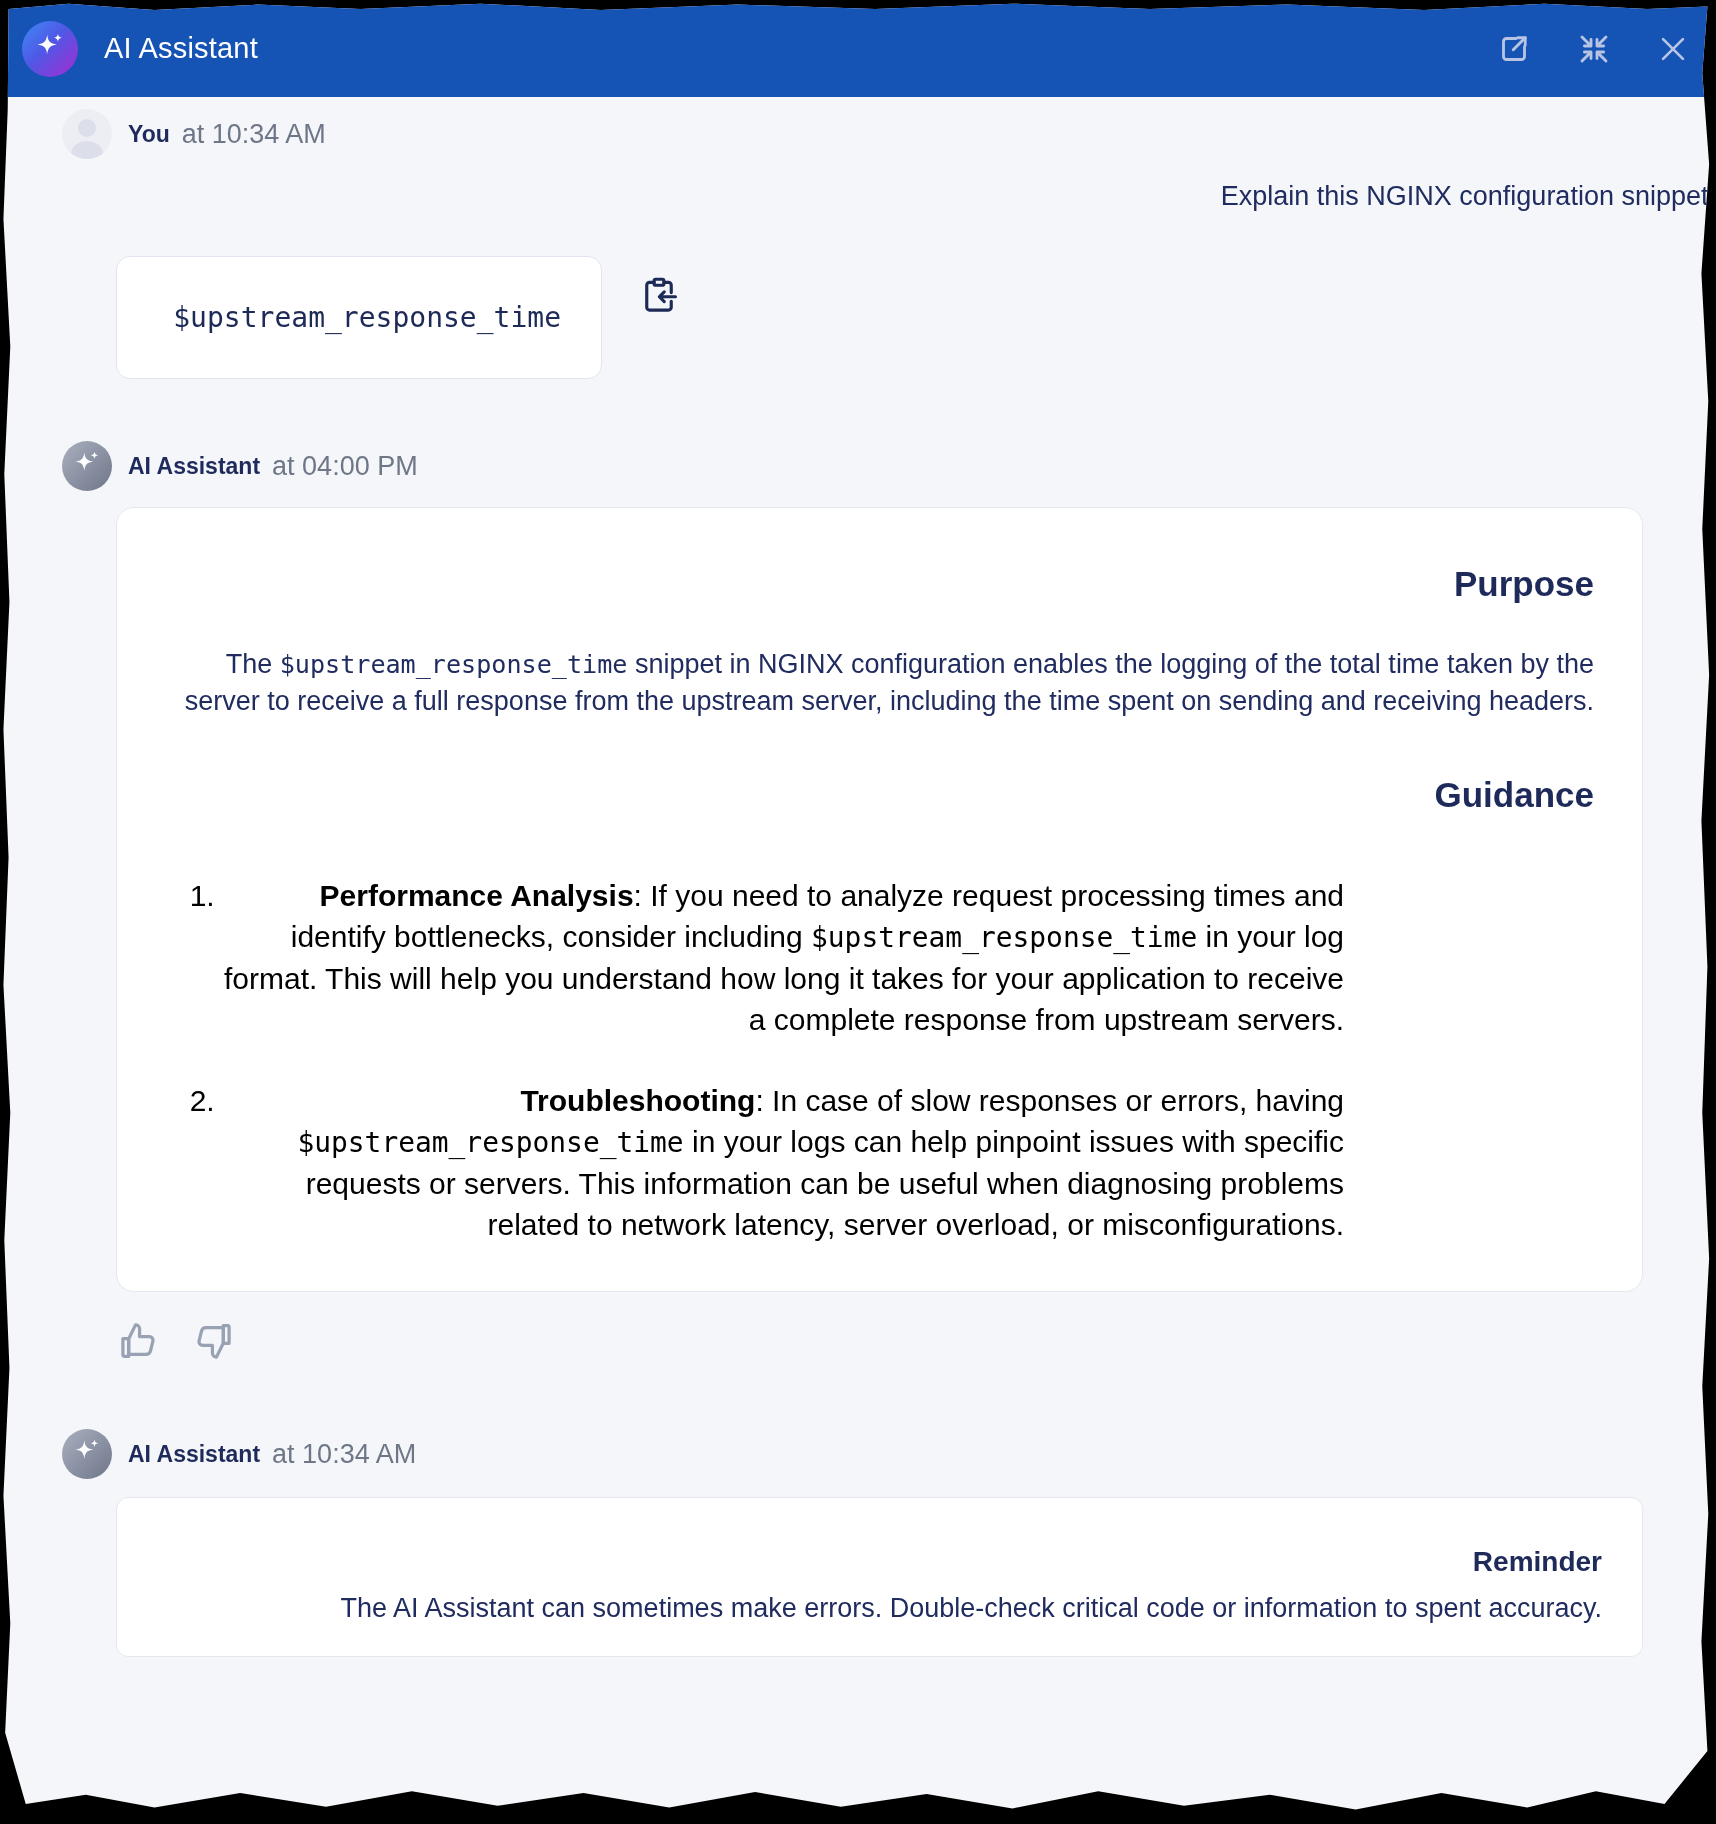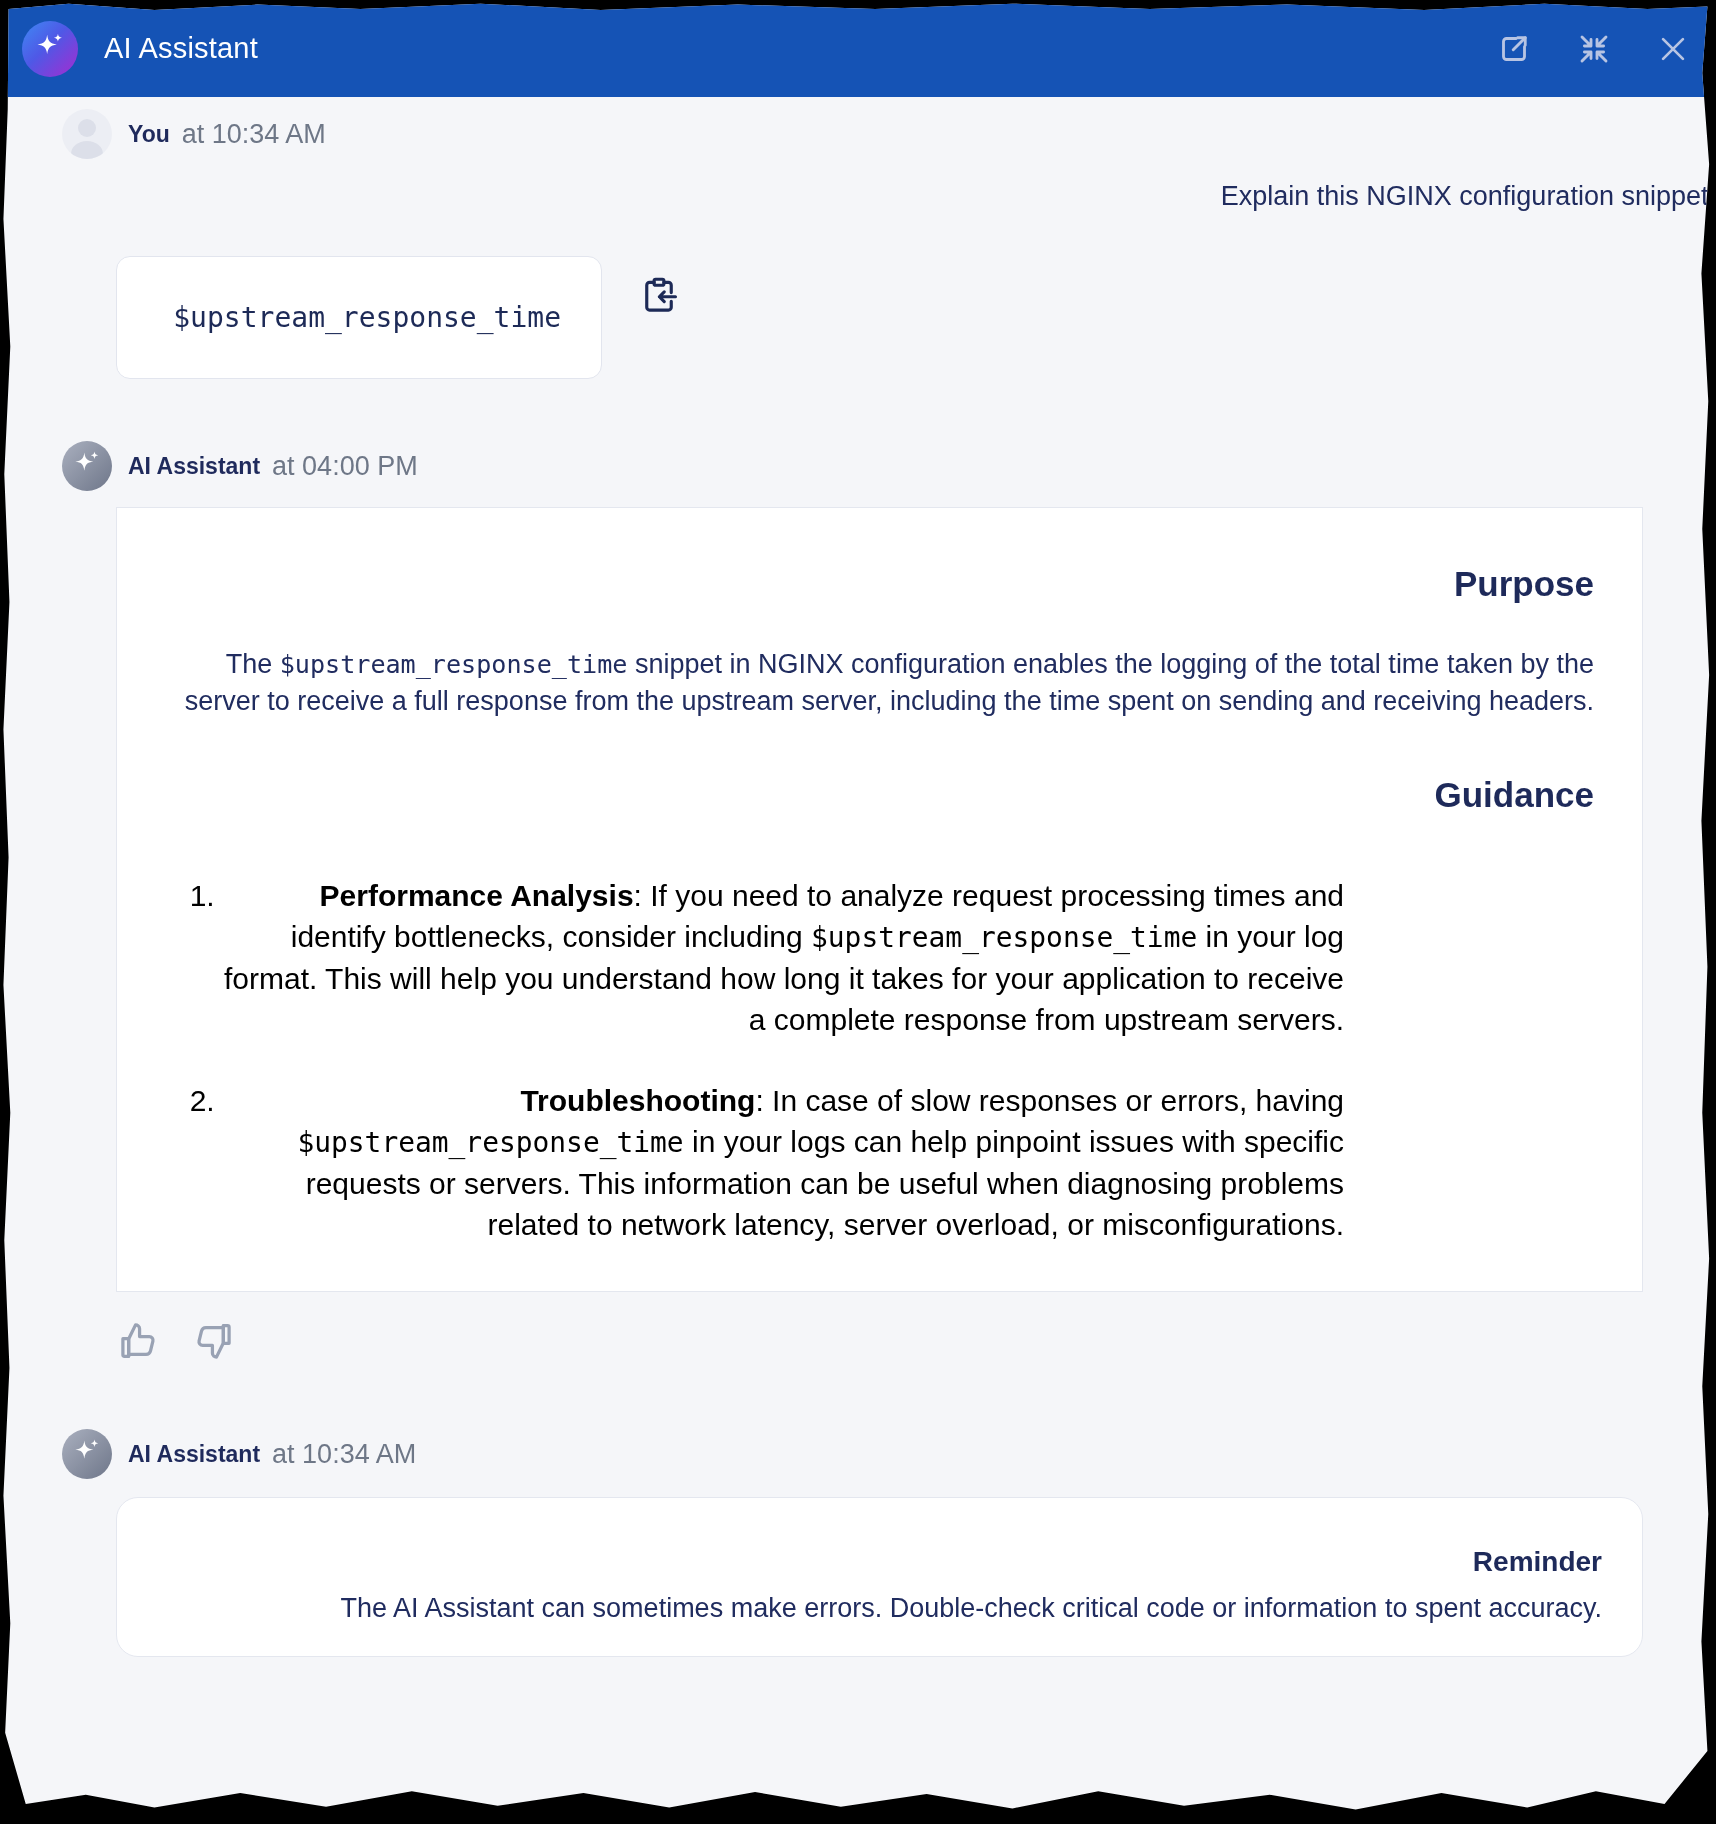--- a/index.html
+++ b/index.html
@@ -75,21 +75,21 @@
   .copy-btn {
     background: none; border: none; cursor: pointer;
     margin: 18px 0 0 36px; padding: 0; color: #1d2a57;
   }
 
   .ai-msg { margin-top: 62px; }
   .user-msg { margin-top: 0; }
 
   .response-card {
     margin-top: 16px; width: 1527px;
-    background: #ffffff; border: 1px solid #e4e7ef; border-radius: 0;
+    background: #ffffff; border: 1px solid #e4e7ef; border-radius: 18px;
     padding: 42px 48px 46px 48px;
     color: #202c5f;
   }
   .response-card h2 { font-size: 35px; font-weight: bold; color: #1e2a5a; margin-top: 14px; }
   .response-card h2 + p { margin-top: 42px; }
   .response-card p { font-size: 27px; line-height: 36px; }
   .response-card .h-guidance { margin-top: 56px; }
   .response-card code, .olist code {
     font-family: "DejaVu Sans Mono", monospace; font-size: 0.93em; color: inherit;
   }
@@ -101,21 +101,21 @@
   .olist .li-label { font-weight: bold; }
 
   .feedback-row { display: flex; align-items: center; gap: 28px; margin-top: 26px; }
   .feedback-btn {
     background: none; border: none; cursor: pointer; padding: 0; color: #99a2b4;
     display: flex;
   }
 
   .reminder-card {
     margin-top: 18px; width: 1527px;
-    background: #ffffff; border: 1px solid #e4e7ef; border-radius: 22px;
+    background: #ffffff; border: 1px solid #e4e7ef; border-radius: 12px;
     padding: 48px 40px 30px 40px; color: #202c5f;
   }
   .reminder-title { font-size: 28px; font-weight: bold; color: #1e2a5a; }
   .reminder-text { font-size: 27px; margin-top: 12px; line-height: 36px; }
 
   .person-glyph { position: absolute; inset: 0; }
 </style>
 </head>
 <body>
 

